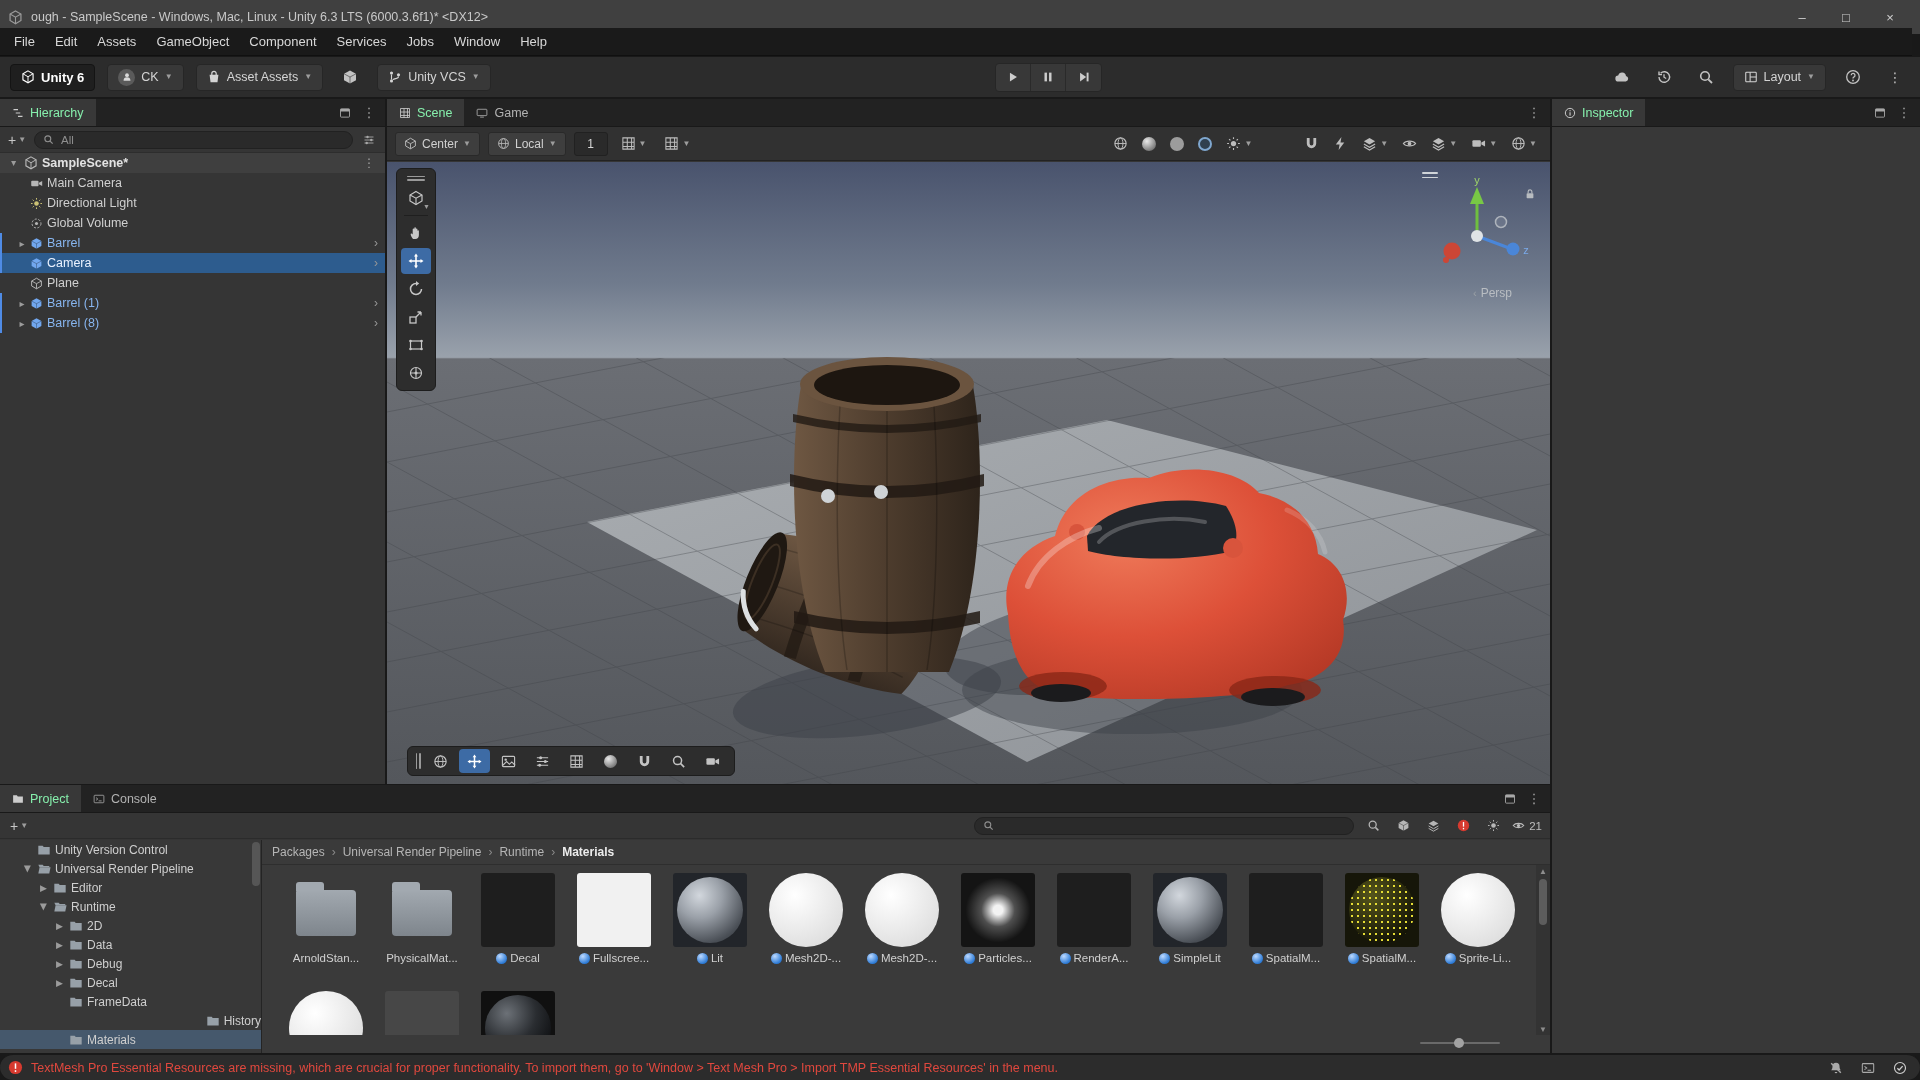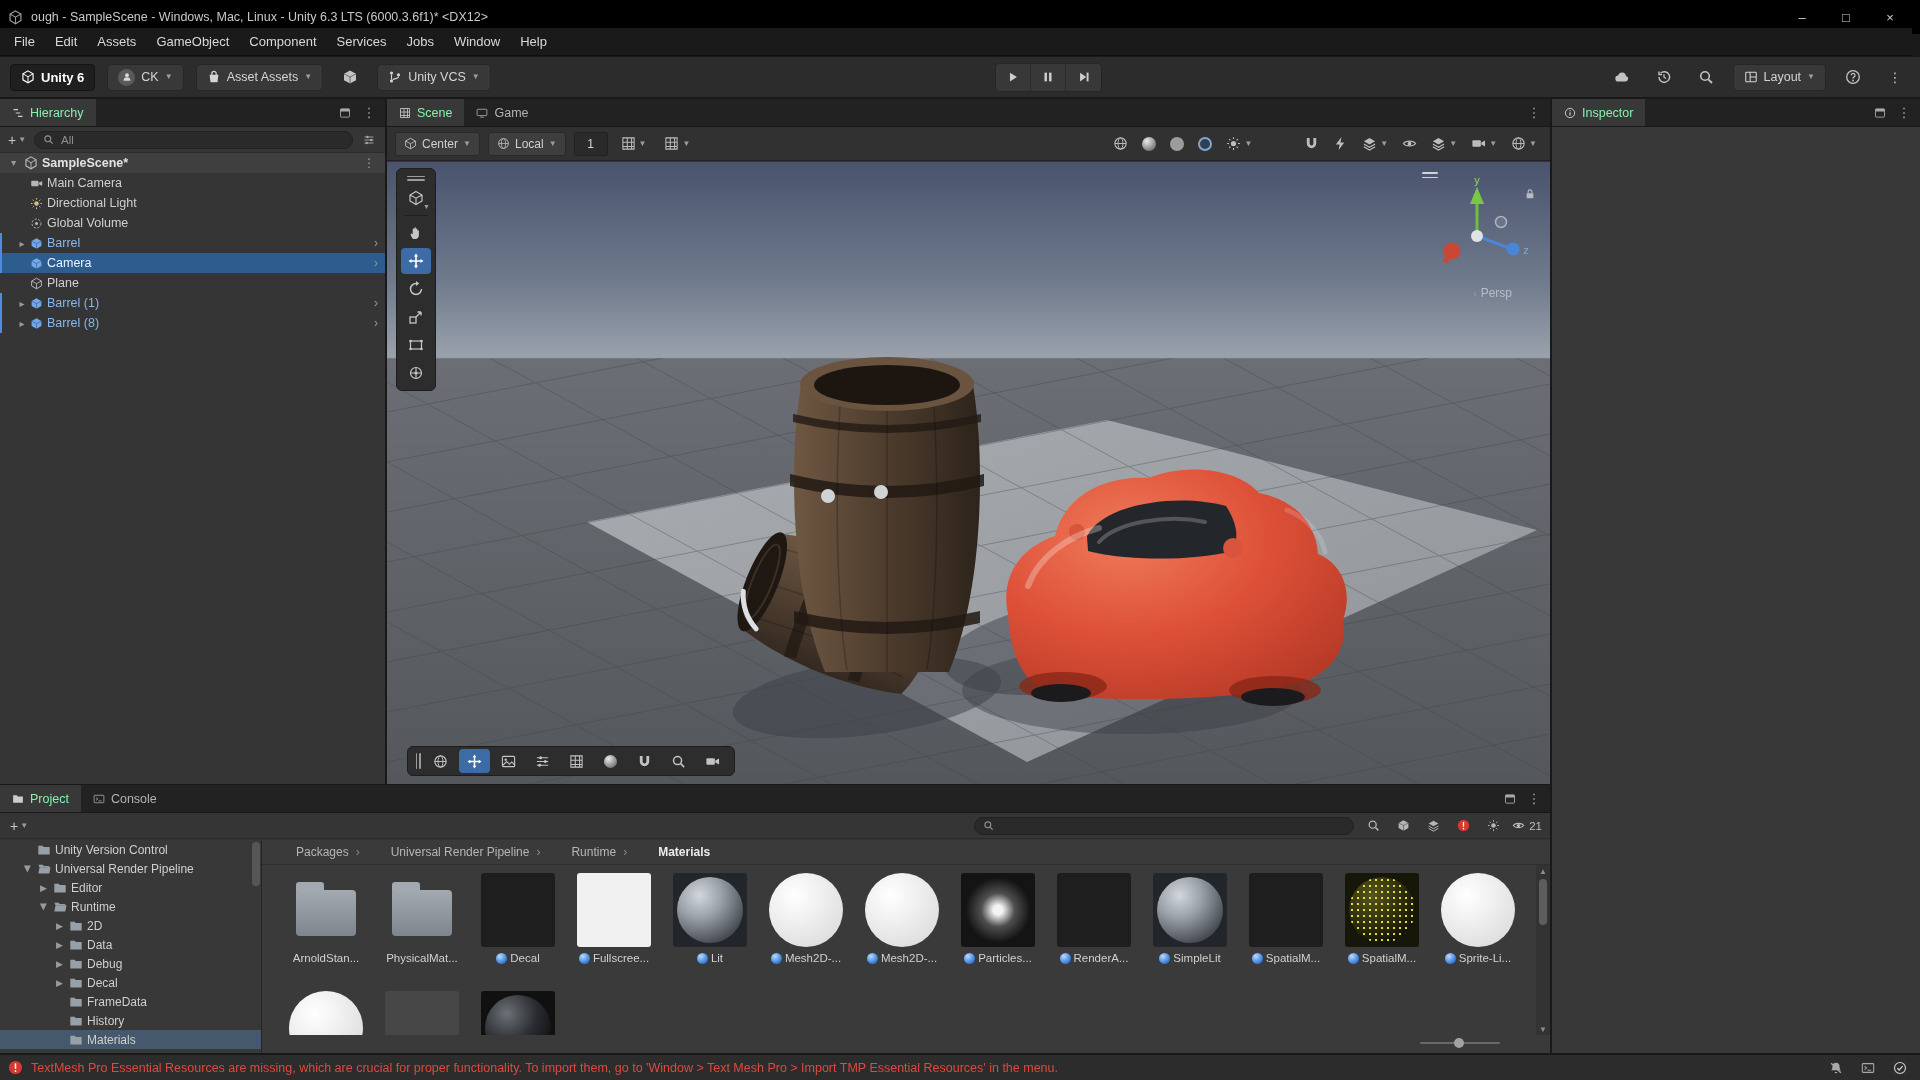--- a/index.html
+++ b/index.html
@@ -3,21 +3,21 @@
 <meta charset="utf-8">
 <style>
   html,body{margin:0;padding:0;background:#191919;width:1920px;height:1080px;overflow:hidden;
     font-family:"Liberation Sans",sans-serif;-webkit-user-select:none;user-select:none;color:#d4d4d4;}
   *{box-sizing:border-box;}
   button{font-family:inherit;border:none;background:none;color:inherit;padding:0;cursor:default;}
   .ic{width:14px;height:14px;display:block;flex:none;}
   .ic use{pointer-events:none;}
 
   
-  .titlebar{position:absolute;left:0;top:0;right:0;height:28px;background:#000000;display:flex;align-items:center;padding:17px 8px;gap:8px;}
+  .titlebar{position:absolute;left:0;top:0;right:0;height:28px;background:#404040;display:flex;align-items:center;padding:17px 8px;gap:8px;}
   .titlebar .ttext{font-size:12.5px;color:#c9c9c9;white-space:nowrap;}
   .win-controls{margin-left:auto;display:flex;}
   .winbtn{width:44px;height:28px;display:flex;align-items:center;justify-content:center;color:#cfcfcf;font-size:13px;}
 
   
   .menubar{position:absolute;left:0;top:28px;right:8px;height:28px;background:#1a1a1a;border-bottom:1px solid #101010;display:flex;align-items:center;padding:0 4px;}
   .menu-item{padding:0 10px;font-size:13px;color:#d8d8d8;height:100%;display:flex;align-items:center;}
 
   
   .toolbar{position:absolute;left:0;top:57px;right:0;height:41px;background:#2c2c2c;border-bottom:1px solid #191919;display:flex;align-items:center;padding:0 10px;gap:12px;}
@@ -121,21 +121,21 @@
   .proj-body{position:absolute;left:0;right:0;top:55px;bottom:0;display:flex;}
   .proj-tree{width:262px;background:#383838;border-right:1px solid #242424;position:relative;overflow:hidden;padding-top:0;}
   .prow{height:19px;display:flex;align-items:center;gap:4px;font-size:12px;color:#cfcfcf;white-space:nowrap;margin-top:0;}
   .prow .parrow{width:11px;text-align:center;color:#9b9b9b;font-size:9px;display:inline-block;}
   .prow .parrow.arr-open{transform:rotate(90deg);}
   .prow .ic{width:14px;height:14px;color:#97a0a8;}
   .prow.selected{background:#45586c;}
   .tree-scroll{position:absolute;right:1px;top:2px;width:8px;height:44px;background:#565656;border-radius:4px;}
   .proj-right{flex:1;position:relative;background:#3a3a3a;overflow:hidden;}
   .breadcrumb{height:25px;display:flex;align-items:center;padding:0 10px;font-size:12px;color:#b5b5b5;border-bottom:1px solid #2e2e2e;}
-  .crumb{display:flex;align-items:center;margin-left:24px;}
+  .crumb{display:flex;align-items:center;}
   .crumb::after{content:"›";color:#8a8a8a;padding:0 7px;font-size:12px;}
   .crumb.last{color:#ececec;font-weight:bold;}
   .crumb.last::after{content:"";padding:0;}
   .asset-grid{position:absolute;left:0;right:14px;top:25px;bottom:18px;overflow:hidden;display:flex;flex-wrap:wrap;align-content:flex-start;padding:8px 0 0 18px;row-gap:26px;}
   .tile{width:92px;margin-right:4px;display:flex;flex-direction:column;align-items:center;}
   .thumb{width:74px;height:74px;position:relative;border-radius:3px;}
   .thumb-inner{position:absolute;inset:0;border-radius:3px;}
   .thumb-folder .thumb-inner{left:7px;right:7px;top:17px;bottom:11px;background:linear-gradient(#a2a9b0,#7e858c);border-radius:2px 4px 4px 4px;}
   .thumb-folder .thumb-inner::before{content:"";position:absolute;top:-8px;left:0;width:28px;height:9px;background:#a2a9b0;border-radius:3px 3px 0 0;}
   .thumb-dark .thumb-inner{background:#1e1e1e;}
@@ -161,21 +161,21 @@
   .tlabel{font-size:11.5px;color:#d0d0d0;white-space:nowrap;overflow:hidden;text-overflow:ellipsis;}
   .grid-scrollbar{position:absolute;right:0;top:25px;bottom:18px;width:14px;background:#333;display:flex;flex-direction:column;align-items:center;}
   .gs-arrow{color:#8d8d8d;font-size:8px;height:12px;display:flex;align-items:center;}
   .gs-track{flex:1;width:8px;position:relative;}
   .gs-thumb{position:absolute;top:2px;left:0;width:8px;height:46px;background:#5d5d5d;border-radius:4px;}
   .size-slider{position:absolute;right:50px;bottom:4px;width:80px;height:12px;display:flex;align-items:center;}
   .size-slider .track{flex:1;height:2px;background:#6a6a6a;border-radius:1px;position:relative;}
   .size-slider .knob{position:absolute;left:42%;top:-4px;width:10px;height:10px;border-radius:50%;background:#a2a2a2;}
 
   
-  .statusbar{position:absolute;left:0;top:1054px;right:0;height:26px;background:#2c2c2c;border-top:1px solid #191919;display:flex;align-items:center;gap:8px;padding:0 8px;}
+  .statusbar{position:absolute;left:0;top:1054px;right:0;height:26px;background:#2c2c2c;border-top:1px solid #191919;display:flex;align-items:center;gap:8px;padding:0 8px;border-radius:13px;}
   .status-msg{flex:1;font-size:12.5px;color:#e0483e;white-space:nowrap;overflow:hidden;text-overflow:ellipsis;}
   .sb-icon{width:24px;height:22px;display:flex;align-items:center;justify-content:center;color:#a9a9a9;}
   .sb-icon .ic{width:14px;height:14px;}
   .warn-ic{width:15px;height:15px;flex:none;}
 </style>
 </head>
 <body>
 
 <svg width="0" height="0" style="position:absolute" aria-hidden="true">
   <defs>
@@ -1100,21 +1100,21 @@
           </div>
 
           <div class="prow" style="padding-left: 54px;">
             <span class="parrow" style="visibility: hidden;">▶</span>
             <svg class="ic">
               <use href="#i-folder"></use>
             </svg>
             <span>FrameData</span>
           </div>
 
-          <div class="prow" style="padding-left: 54px;">
+          <div class="prow" style="padding-left: 54px; justify-content: flex-end;">
             <span class="parrow" style="visibility: hidden;">▶</span>
             <svg class="ic">
               <use href="#i-folder"></use>
             </svg>
             <span>History</span>
           </div>
 
           <div class="prow selected" style="padding-left: 54px;">
             <span class="parrow" style="visibility: hidden;">▶</span>
             <svg class="ic">

